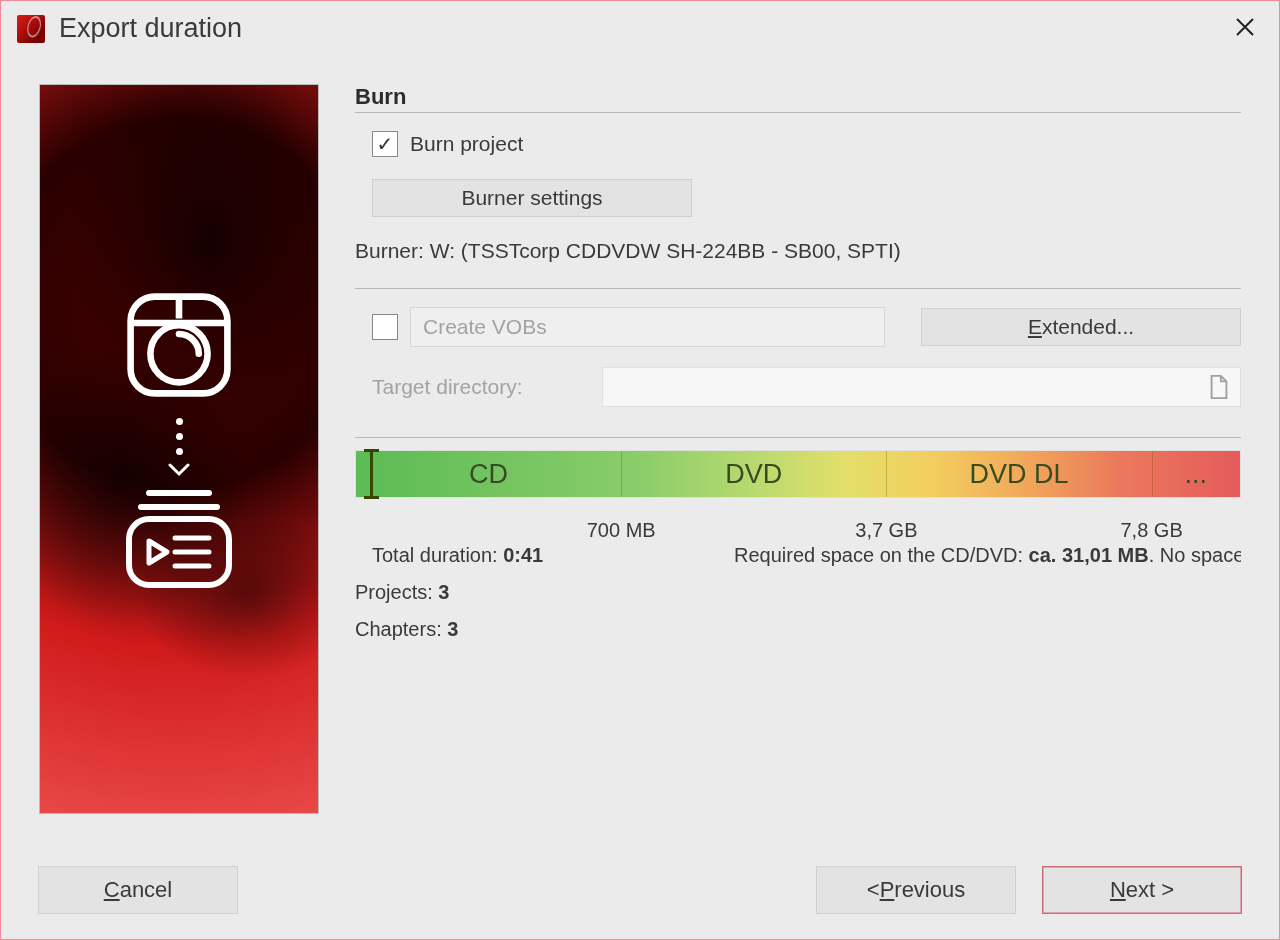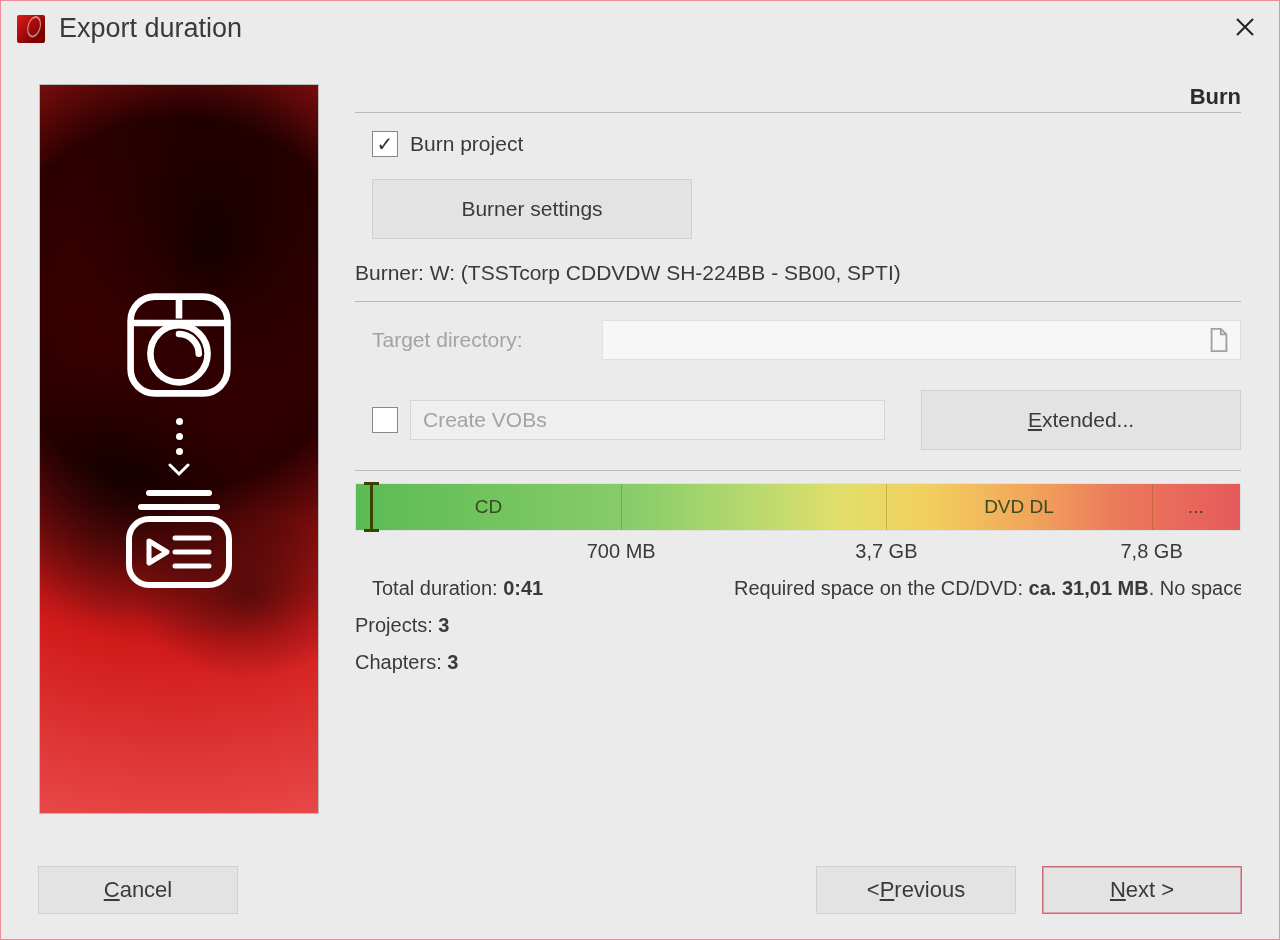--- a/index.html
+++ b/index.html
@@ -45,32 +45,32 @@
     background:
       radial-gradient(ellipse 200px 260px at 60% 22%, rgba(0,0,0,0.65) 0%, rgba(0,0,0,0) 70%),
       radial-gradient(ellipse 180px 200px at 30% 55%, rgba(0,0,0,0.5) 0%, rgba(0,0,0,0) 70%),
       radial-gradient(ellipse 160px 120px at 75% 70%, rgba(0,0,0,0.45) 0%, rgba(0,0,0,0) 70%);
   }
   .side-overlay { position:absolute; inset:0; display:flex; flex-direction:column; align-items:center; color:#fff;}
   .side-overlay svg { display:block; }
   .dots { margin:18px 0 8px; display:flex; flex-direction:column; align-items:center; gap:8px;}
   .dots span{ width:7px;height:7px;background:#fff;border-radius:50%;}
   .main { flex:1; min-width:0;}
-  .section-title { font-size: 22px; font-weight: 700; color:#2c2c2c;text-align:right;}
+  .section-title { font-size: 22px; font-weight: 700; color:#2c2c2c;}
   hr.sep { border:none; border-top:1px solid #b9b9b9; margin-top:2px; margin-bottom:18px;}
   .row { display:flex; align-items:center; gap:12px;padding-left:17px; }
   .checkbox {
     width:26px;height:26px;border:1px solid #888;background:#fff;display:inline-flex;align-items:center;justify-content:center;
     cursor:pointer;
   }
   .checkbox.checked::after{
     content:"✓"; font-size:20px; line-height:1; color:#333; font-weight:500;
   }
   .btn {
-    background:#e3e3e3; border:1px solid #d0d0d0; height:60px; display:inline-flex;
+    background:#e3e3e3; border:1px solid #d0d0d0; height:38px; display:inline-flex;
     align-items:center; justify-content:center; padding:0 24px; font-size:21px; cursor:pointer;
     color:#3a3a3a;
   }
   .btn u{ text-decoration:underline;}
   .btn.wide { width:320px;}
   .select-disabled{
     flex:1; height:40px; border:1px solid #d6d6d6; background:#efefef; padding:0 12px;
     display:flex; align-items:center; color:#a3a3a3; font-size:21px;
   }
   .input-disabled{
@@ -90,23 +90,23 @@
   }
   .memory-bar .marker{
     position:absolute; top:0; bottom:0; width:3px; background:#384500; left:1.6%;
   }
   .memory-bar .marker::before,
   .memory-bar .marker::after{
     content:""; position:absolute; left:-6px; width:15px; height:3px; background:#384500;
   }
   .memory-bar .marker::before{ top:-2px;}
   .memory-bar .marker::after{ bottom:-2px;}
-  .memory-bar .zone{ position:absolute; top:0; bottom:0; display:flex; align-items:center; justify-content:center; font-size:19px; color:#374b20; font-weight:400;}
+  .memory-bar .zone{ position:absolute; top:0; bottom:0; display:flex; align-items:center; justify-content:center; font-size:27px; color:#374b20; font-weight:400;}
   .tick { position:absolute; top:0; bottom:0; width:1px; background:rgba(120,80,0,0.3);}
-  .tick-label{ position:absolute; transform:translateX(-50%); font-size:20px; color:#3a3a3a; top:56px;}
+  .tick-label{ position:absolute; transform:translateX(-50%); font-size:20px; color:#3a3a3a; top:68px;}
   .disabled-label{ color:#a3a3a3;}
   .info-line{ font-size:20px; margin-bottom:14px;}
   .info-line b{ font-weight:700;}
   .footer{
     position:absolute; bottom:26px; left:38px; right:38px; display:flex; gap:26px;
   }
   .footer .spacer{ flex:1;}
   .footer .btn{ width:200px; height:48px; font-size:22px;}
   .footer .btn.primary{ background:#e3e3e3; border:1px solid #c46e77; box-shadow: inset 0 0 0 1px #e6a0ab;}
   .label-txt{ font-size:21px;}
@@ -155,44 +155,45 @@
 
     <div class="section-title">Burn</div>
     <hr class="sep">
     <div class="row" style="margin-bottom:22px;">
       <span class="checkbox checked"></span>
       <span class="label-txt">Burn project</span>
     </div>
     <div class="row" style="margin-bottom:22px;">
       <span class="btn wide">Burner settings</span>
     </div>
-    <div class="label-txt" style="margin-bottom:16px;">Burner: W: (TSSTcorp CDDVDW SH-224BB - SB00, SPTI)</div>
+    <div class="label-txt" style="margin-bottom:25px;">Burner: W: (TSSTcorp CDDVDW SH-224BB - SB00, SPTI)</div>
 
     <hr class="sep">
+    <div class="row" style="margin-bottom:20px;">
+      <span class="checkbox"></span>
+      <span class="select-disabled">Create VOBs</span>
+      <span style="width:12px"></span>
+      <span class="btn wide"><u>E</u>xtended...</span>
+    </div>
     <div class="row" style="margin-bottom:30px;">
       <span class="disabled-label" style="width:218px">Target directory:</span>
       <span class="input-disabled">
         <span></span>
         <svg class="browse-icon" viewBox="0 0 22 28" style="position:absolute;right:10px;">
             <path d="M3 2 h10 l6 6 v18 h-16 z M13 2 v6 h6" fill="none" stroke="#a0a0a0" stroke-width="2"></path>
           </svg>
       </span>
     </div>
-    <div class="row" style="margin-bottom:20px;">
-      <span class="checkbox"></span>
-      <span class="select-disabled">Create VOBs</span>
-      <span style="width:12px"></span>
-      <span class="btn wide"><u>E</u>xtended...</span>
-    </div>
 
     <hr class="sep" style="margin-bottom:12px">
     <div class="memory-bar">
       <div class="marker"></div>
       <div class="zone" style="left:0;width:30%">CD</div>
       <div class="tick" style="left:30%"></div>
+      <div class="zone" style="left:30%;width:30%">DVD</div>
       <div class="tick" style="left:60%"></div>
       <div class="zone" style="left:60%;width:30%">DVD DL</div>
       <div class="tick" style="left:90%"></div>
       <div class="zone" style="left:90%;width:10%">...</div>
       <div class="tick-label" style="left:30%">700 MB</div>
       <div class="tick-label" style="left:60%">3,7 GB</div>
       <div class="tick-label" style="left:90%">7,8 GB</div>
     </div>
 
     <div style="height:36px"></div>

